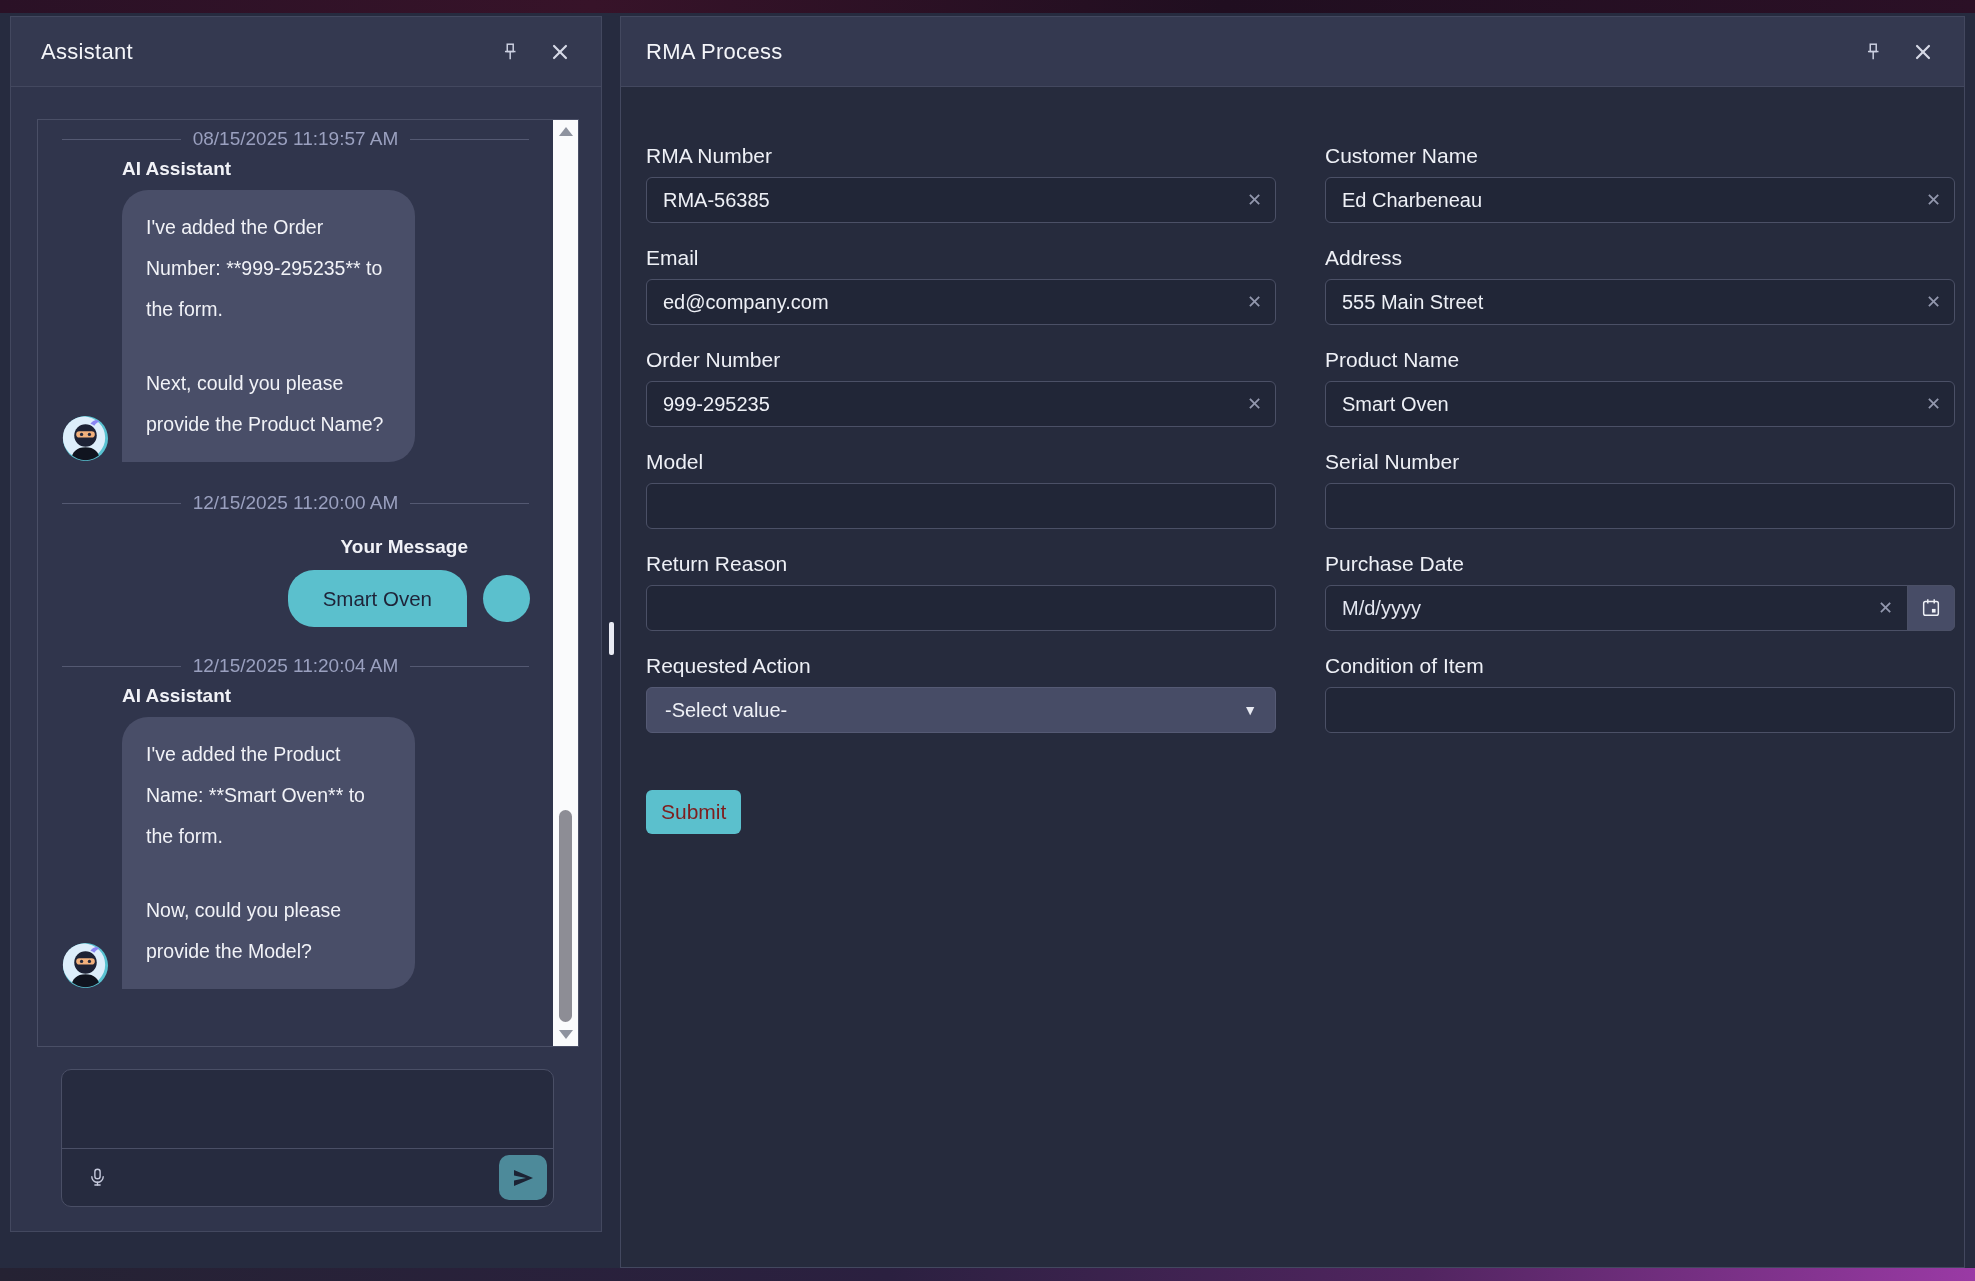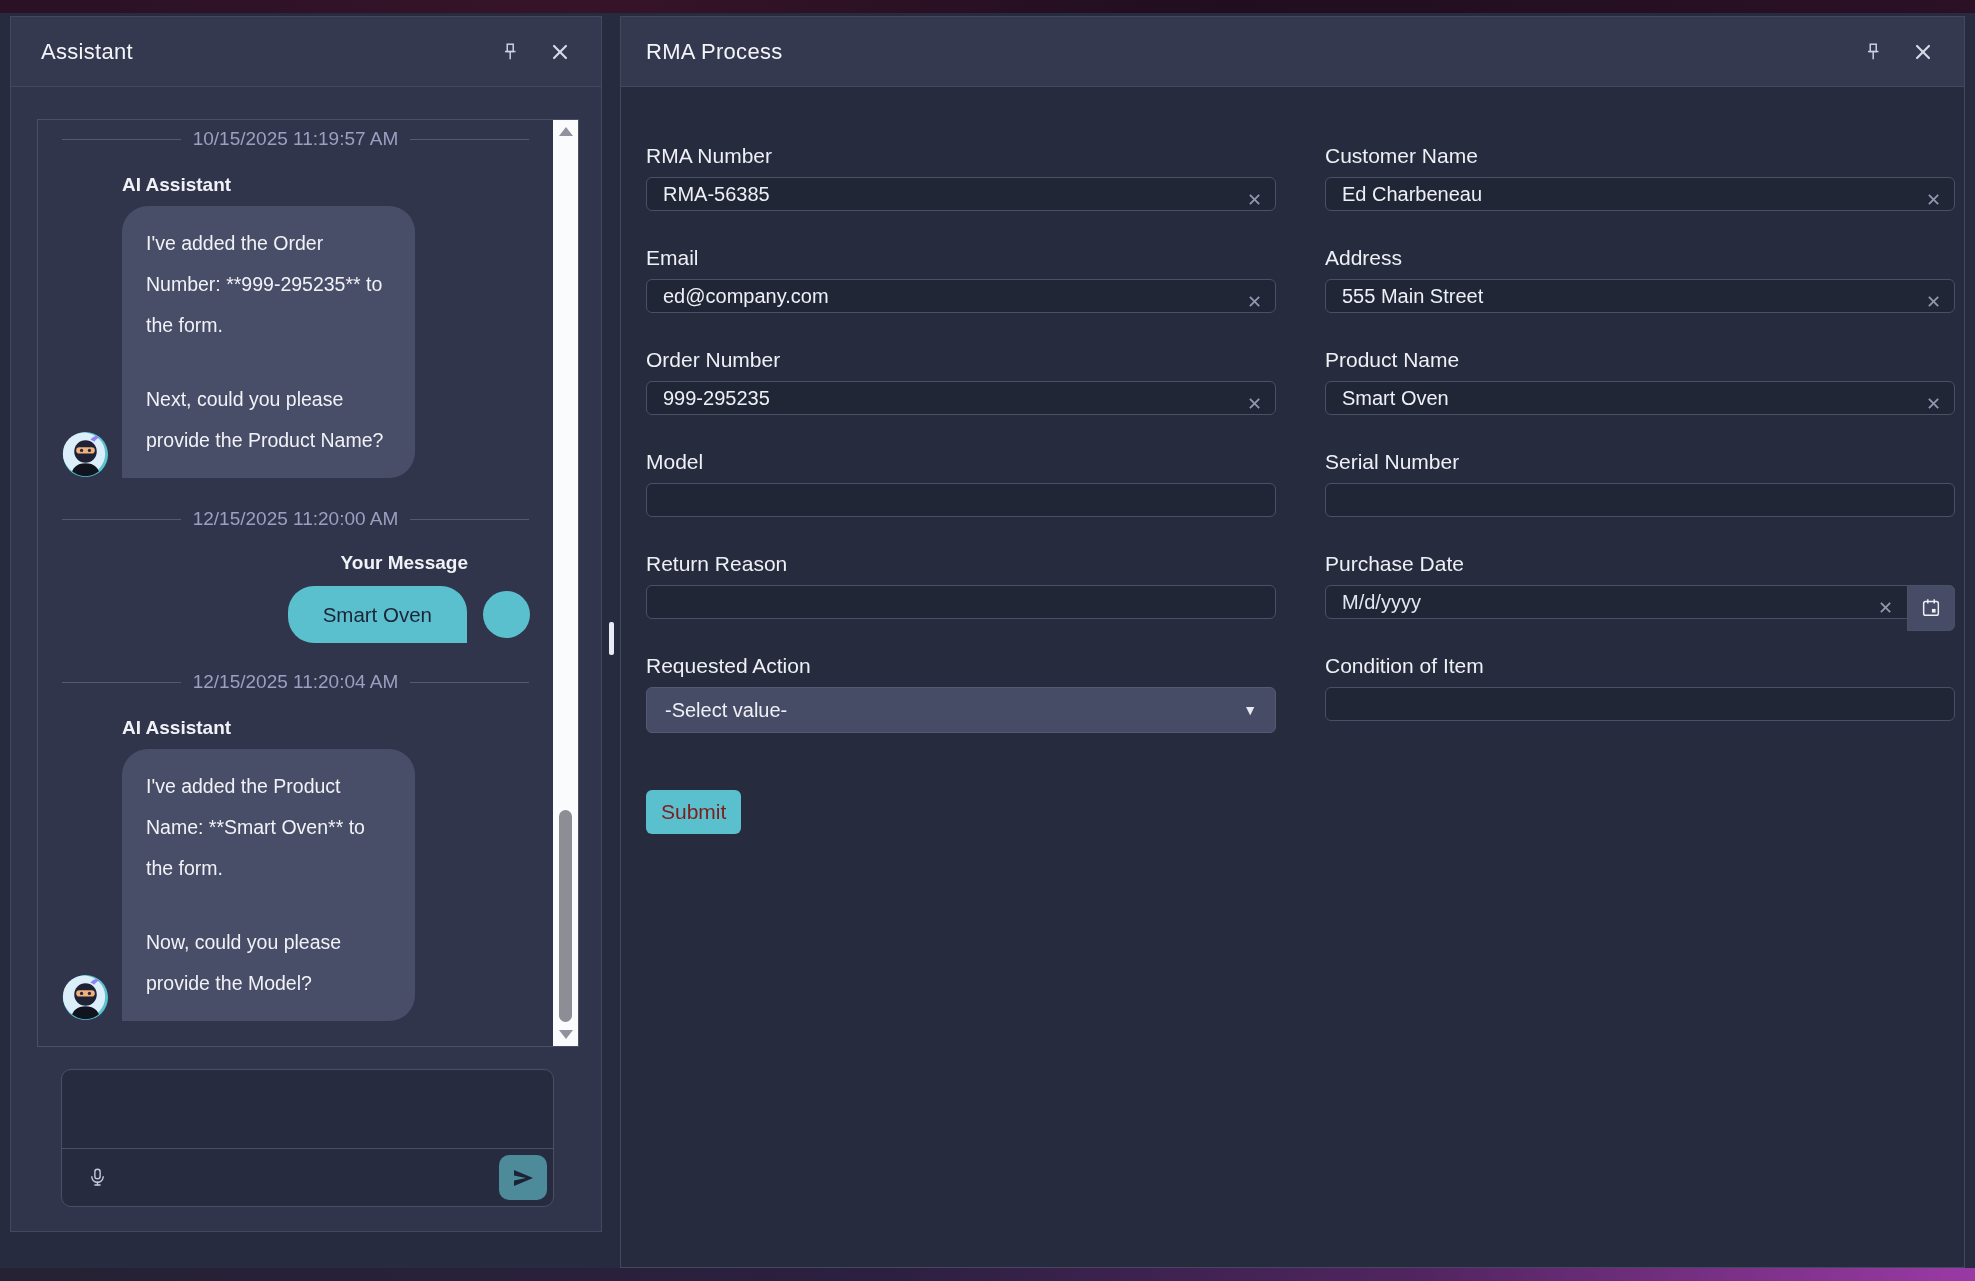--- a/index.html
+++ b/index.html
@@ -45,21 +45,21 @@
   
   .chat-viewport {
     position:absolute; left:26px; top:102px; width:542px; height:928px;
     border:1px solid #4a4f66; display:flex; overflow:hidden;
   }
   .chat-content { flex:1; padding-top:8px; overflow:hidden; }
 
   .ts-row { display:flex; align-items:center; gap:12px; padding:0 24px; color:#9aa0bf; font-size:19px; }
   .ts-row .line { flex:1; height:1px; background:#545972; }
 
-  .msg-ai { position:relative; padding-left:84px; margin-top:24px; }
+  .msg-ai { position:relative; padding-left:84px; margin-top:8px; }
   .msg-author { color:#f1f2f7; font-weight:bold; font-size:19px; margin-bottom:10px; }
   .bubble-ai {
     width:293px; background:#494e68; color:#f1f2f7;
     font-size:19.5px; line-height:41px;
     border-radius:26px 26px 26px 0; padding:17px 24px;
   }
   .bubble-ai p { margin:0; }
   .bubble-ai p + p { margin-top:33px; }
   .msg-avatar { position:absolute; left:24px; bottom:0; width:47px; height:47px; }
 
@@ -106,21 +106,21 @@
     background:#4d8a9a; border:none; display:flex; align-items:center; justify-content:center; cursor:pointer;
   }
 
   
   .rma-form { padding:57px 0 0 25px; }
   .form-grid { display:grid; grid-template-columns:630px 630px; column-gap:49px; }
   .field { margin-bottom:23px; }
   .field-label { color:#eef0f6; font-size:21px; margin-bottom:9px; }
   .field-input-wrap { position:relative; height:46px; }
   .field-input {
-    width:100%; height:34px; background:#212637; border:1px solid #4b5066;
+    width:100%; height:46px; background:#212637; border:1px solid #4b5066;
     border-radius:6px; color:#eef0f6; font-size:20px; padding:0 44px 0 16px;
     font-family:inherit; outline:none;
   }
   .field-input::placeholder { color:#e3e6f0; opacity:1; }
   .clear-x {
     position:absolute; right:14px; top:50%; transform:translateY(-50%);
     color:#9297ad; font-size:18px; line-height:1; cursor:pointer; background:none; border:none; padding:0;
     font-family:inherit;
   }
   .field-date .clear-x { right:62px; }
@@ -173,21 +173,21 @@
           </svg>
       </span>
     </span>
   </div>
 
   <div class="chat-viewport">
     <div class="chat-content">
 
       <div class="ts-row">
         <span class="line"></span>
-          <span>10/15/2025 11:19:57 AM</span>
+          <span>08/15/2025 11:19:57 AM</span>
           <span class="line"></span>
       </div>
 
       <div class="msg-ai">
         <span class="msg-avatar">
           <svg viewBox="0 0 48 48" width="47" height="47">
             <circle cx="24" cy="24" r="23" fill="#59c3d2"></circle>
             <circle cx="22.5" cy="23.2" r="21.6" fill="#ddeefb"></circle>
             <clipPath id="avclip1">
                 <circle cx="24" cy="24" r="22.2"></circle>

